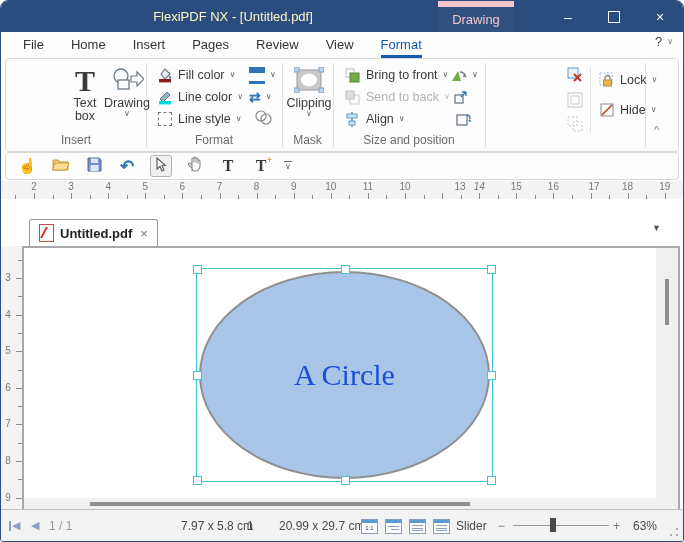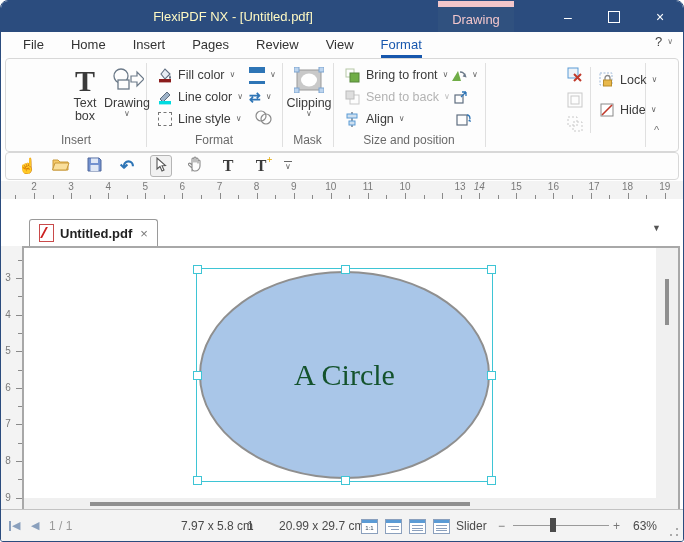--- a/index.html
+++ b/index.html
@@ -85,21 +85,21 @@
                 background:#fff;overflow:hidden;}
   .strip-r{position:absolute;top:0;right:0;bottom:0;width:22px;background:#f0f0f0;}
   .strip-b{position:absolute;left:0;right:0;bottom:0;height:15px;background:#f0f0f0;}
   .vthumb{position:absolute;right:9px;top:31px;width:4px;height:46px;background:#8f8f8f;}
   .hthumb{position:absolute;left:66px;bottom:7px;width:380px;height:4px;background:#8f8f8f;}
 
   .selection{position:absolute;left:172px;top:20px;width:295px;height:212px;
              border:1px solid var(--selection);}
   .ellipse{position:absolute;inset:2px;border-radius:50%;background:var(--shape-fill);
            border:2px solid var(--shape-stroke);display:flex;align-items:center;justify-content:center;}
-  .ellipse .shape-text{font-family:"Liberation Serif",serif;font-size:30px;color:#14532d;}
+  .ellipse .shape-text{font-family:"Liberation Serif",serif;font-size:30px;color:#1d4ed8;}
   .handle{position:absolute;width:7px;height:7px;background:#fff;border:1px solid var(--selection);}
   .h-tl{left:-4px;top:-4px;} .h-tm{left:calc(50% - 4px);top:-4px;} .h-tr{right:-4px;top:-4px;}
   .h-ml{left:-4px;top:calc(50% - 4px);} .h-mr{right:-4px;top:calc(50% - 4px);}
   .h-bl{left:-4px;bottom:-4px;} .h-bm{left:calc(50% - 4px);bottom:-4px;} .h-br{right:-4px;bottom:-4px;}
 
   
   .statusbar{position:absolute;left:0;right:0;bottom:0;height:31px;background:#f3f3f3;
              border-top:1px solid #c2c2c2;font-size:12px;color:#4a4a4a;}
   .sb{position:absolute;top:0;height:31px;display:flex;align-items:center;white-space:nowrap;}
   .navic{color:#8aa0bd;font-size:11px;}

